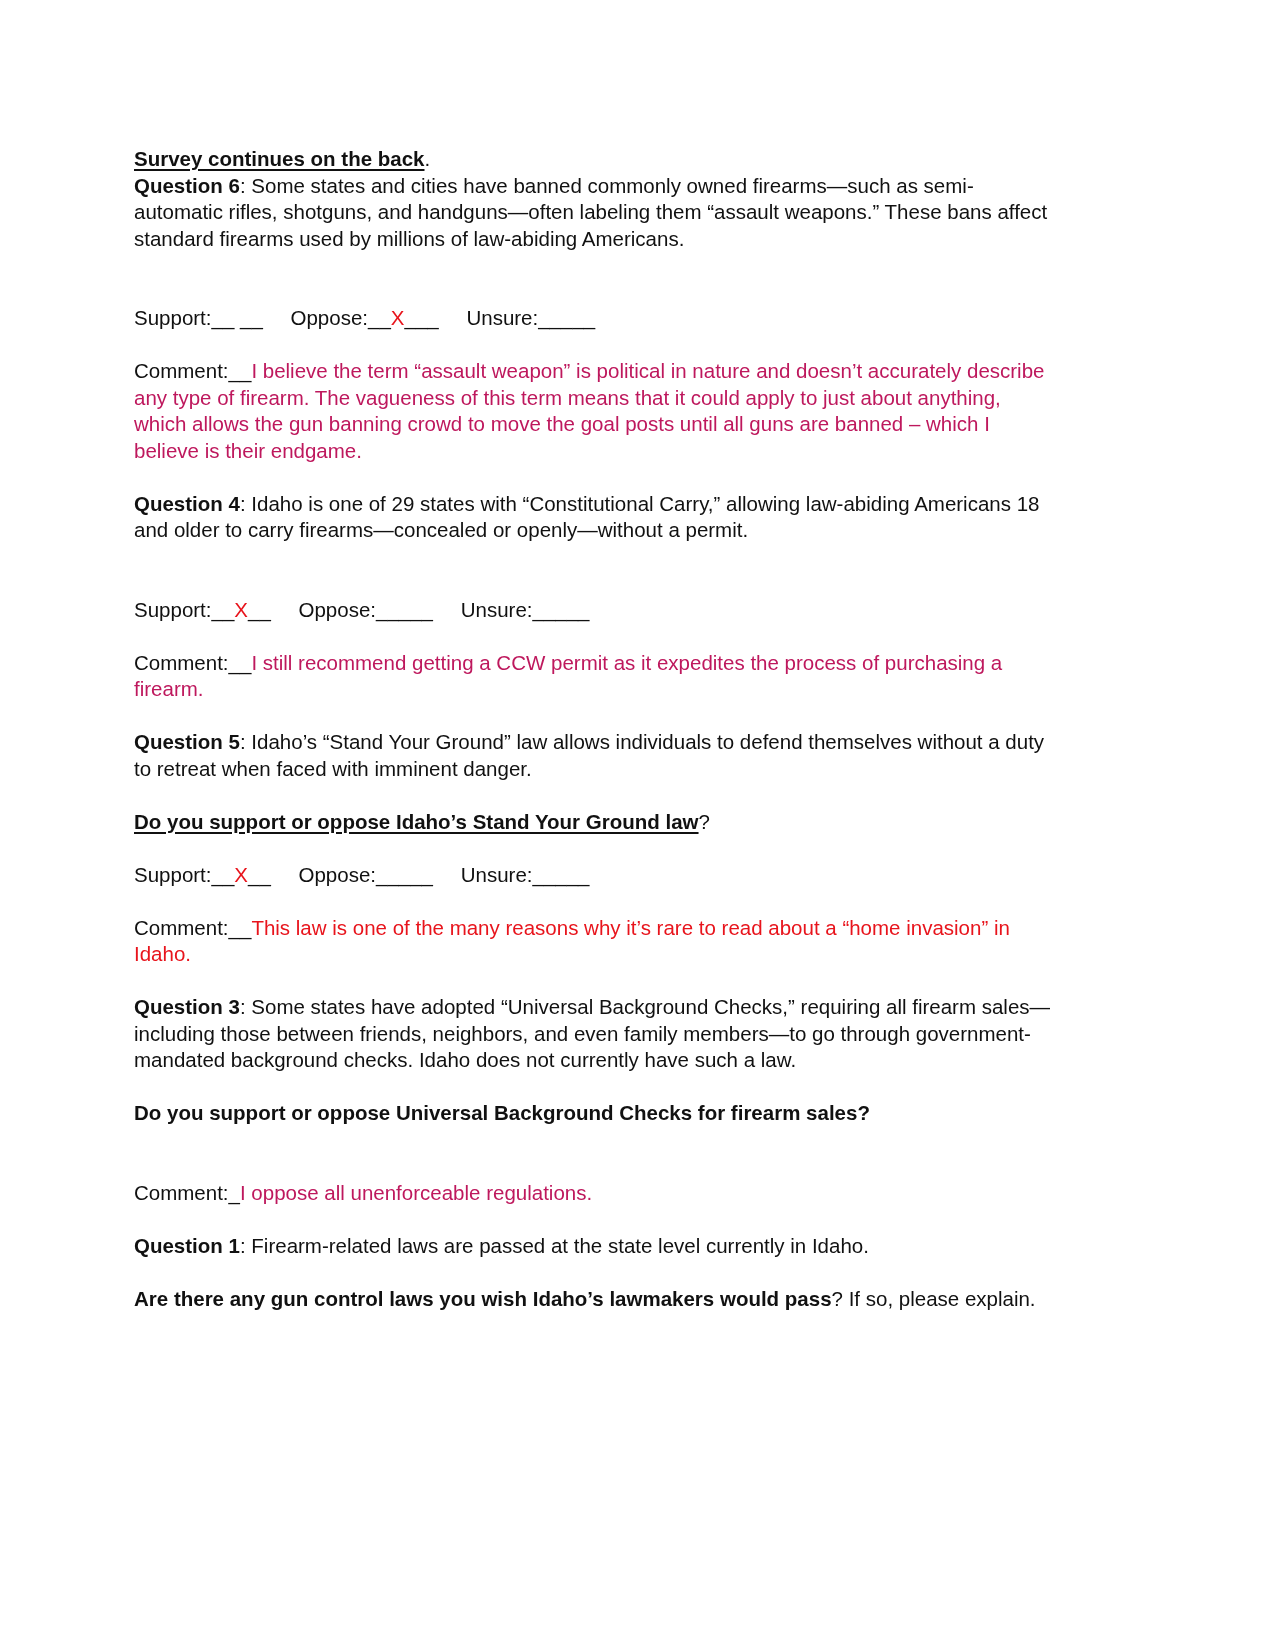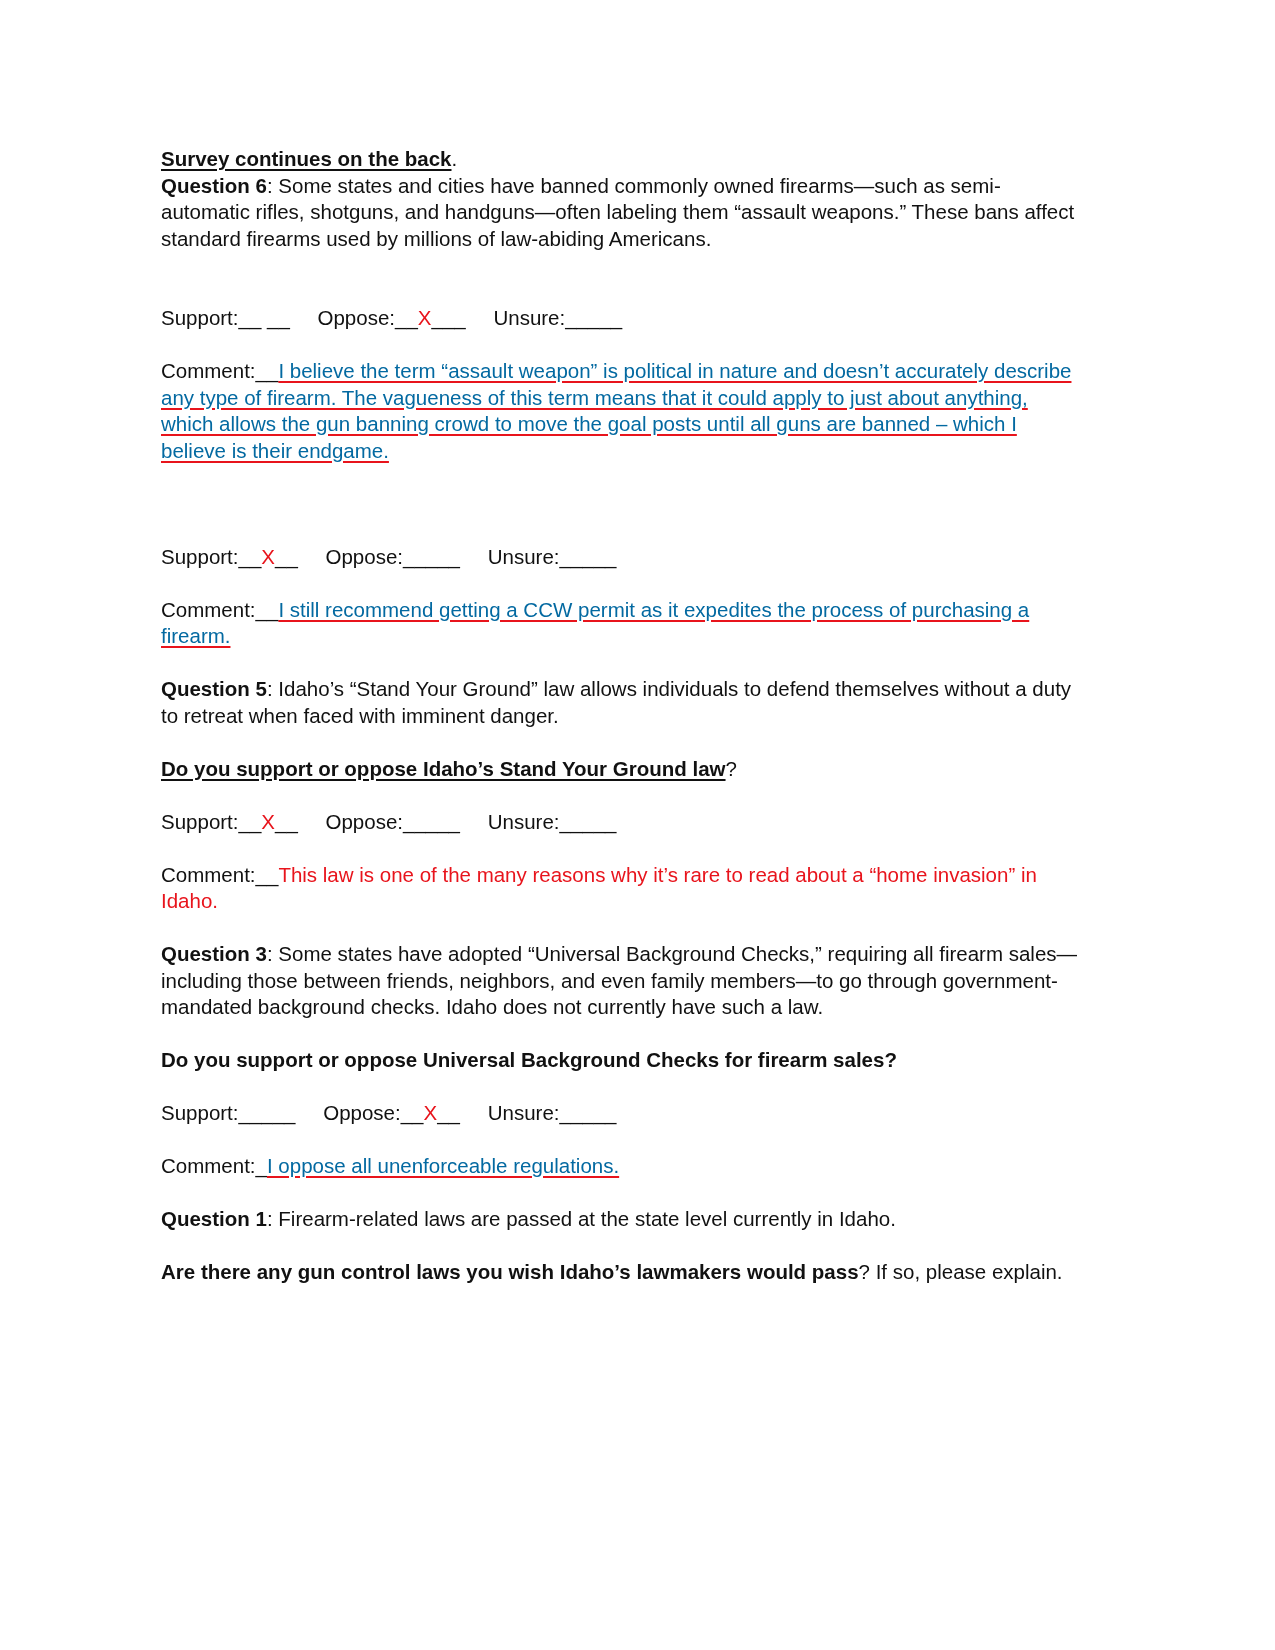--- a/index.html
+++ b/index.html
@@ -1,24 +1,24 @@
 <!DOCTYPE html>
 <html><head>
 <meta charset="utf-8">
 <style>
   html, body { margin:0; padding:0; background:#ffffff; }
   body { width:1275px; height:1650px; position:relative; overflow:hidden;
          font-family:"Liberation Sans", sans-serif; color:#111111; }
-  .page { position:absolute; left:161px; top:146px; width:920px; font-size:20.5px; line-height:26.5px; }
+  .page { position:absolute; left:134px; top:146px; width:920px; font-size:20.5px; line-height:26.5px; }
   p { margin:0; }
   .gap { height:26.5px; }
   .b { font-weight:bold; }
   .u { text-decoration:underline; text-underline-offset:3px; }
   .red { color:#e8141c; }
-  .ru { color:#0369a1; text-decoration:underline; text-decoration-color:#e8141c; text-underline-offset:3px; }
+  .ru { color:#be185d; text-decoration-color:#e8141c; text-underline-offset:3px; }
   .blank { white-space:pre; }
   .choice { display:inline-block; margin-right:22px; white-space:pre; }
   .mark { color:#e8141c; }
 </style>
 </head>
 <body>
 
 <div class="page">
 
   <p><span class="b u">Survey continues on the back</span><span>.</span></p>
@@ -28,20 +28,21 @@
   <div class="gap"></div>
   <p>
     <span class="choice"><span>Support:</span><span class="blank">__ __</span></span>
     <span class="choice"><span>Oppose:</span><span class="blank">__</span><span class="mark">X</span><span class="blank">___</span></span>
     <span class="choice"><span>Unsure:</span><span class="blank">_____</span></span>
   </p>
   <div class="gap"></div>
   <p><span>Comment:</span><span>__</span><span class="ru">I believe the term “assault weapon” is political in nature and doesn’t accurately describe any type of firearm. The vagueness of this term means that it could apply to just about anything, which allows the gun banning crowd to move the goal posts until all guns are banned – which I believe is their endgame.</span></p>
   <div class="gap"></div>
 
+  <p><span class="b">Question 4</span><span>: Idaho is one of 29 states with “Constitutional Carry,” allowing law-abiding Americans 18 and older to carry firearms—concealed or openly—without a permit.</span></p>
   <div class="gap"></div>
   <div class="gap"></div>
   <p>
     <span class="choice"><span>Support:</span><span class="blank">__</span><span class="mark">X</span><span class="blank">__</span></span>
     <span class="choice"><span>Oppose:</span><span class="blank">_____</span></span>
     <span class="choice"><span>Unsure:</span><span class="blank">_____</span></span>
   </p>
   <div class="gap"></div>
   <p><span>Comment:</span><span>__</span><span class="ru">I still recommend getting a CCW permit as it expedites the process of purchasing a firearm.</span></p>
   <div class="gap"></div>
@@ -56,25 +57,20 @@
     <span class="choice"><span>Unsure:</span><span class="blank">_____</span></span>
   </p>
   <div class="gap"></div>
   <p><span>Comment:</span><span>__</span><span class="red">This law is one of the many reasons why it’s rare to read about a “home invasion” in Idaho.</span></p>
   <div class="gap"></div>
 
   <p><span class="b">Question 3</span><span>: Some states have adopted “Universal Background Checks,” requiring all firearm sales—including those between friends, neighbors, and even family members—to go through government-mandated background checks. Idaho does not currently have such a law.</span></p>
   <div class="gap"></div>
   <p><span class="b">Do you support or oppose Universal Background Checks for firearm sales?</span></p>
   <div class="gap"></div>
-  <p>
-    <span class="choice"><span>Support:</span><span class="blank">_____</span></span>
-    <span class="choice"><span>Oppose:</span><span class="blank">__</span><span class="mark">X</span><span class="blank">__</span></span>
-    <span class="choice"><span>Unsure:</span><span class="blank">_____</span></span>
-  </p>
   <div class="gap"></div>
   <p><span>Comment:</span><span>_</span><span class="ru">I oppose all unenforceable regulations.</span></p>
   <div class="gap"></div>
 
   <p><span class="b">Question 1</span><span>: Firearm-related laws are passed at the state level currently in Idaho.</span></p>
   <div class="gap"></div>
   <p><span class="b">Are there any gun control laws you wish Idaho’s lawmakers would pass</span><span>? If so, please explain.</span></p>
 
 </div>
 

